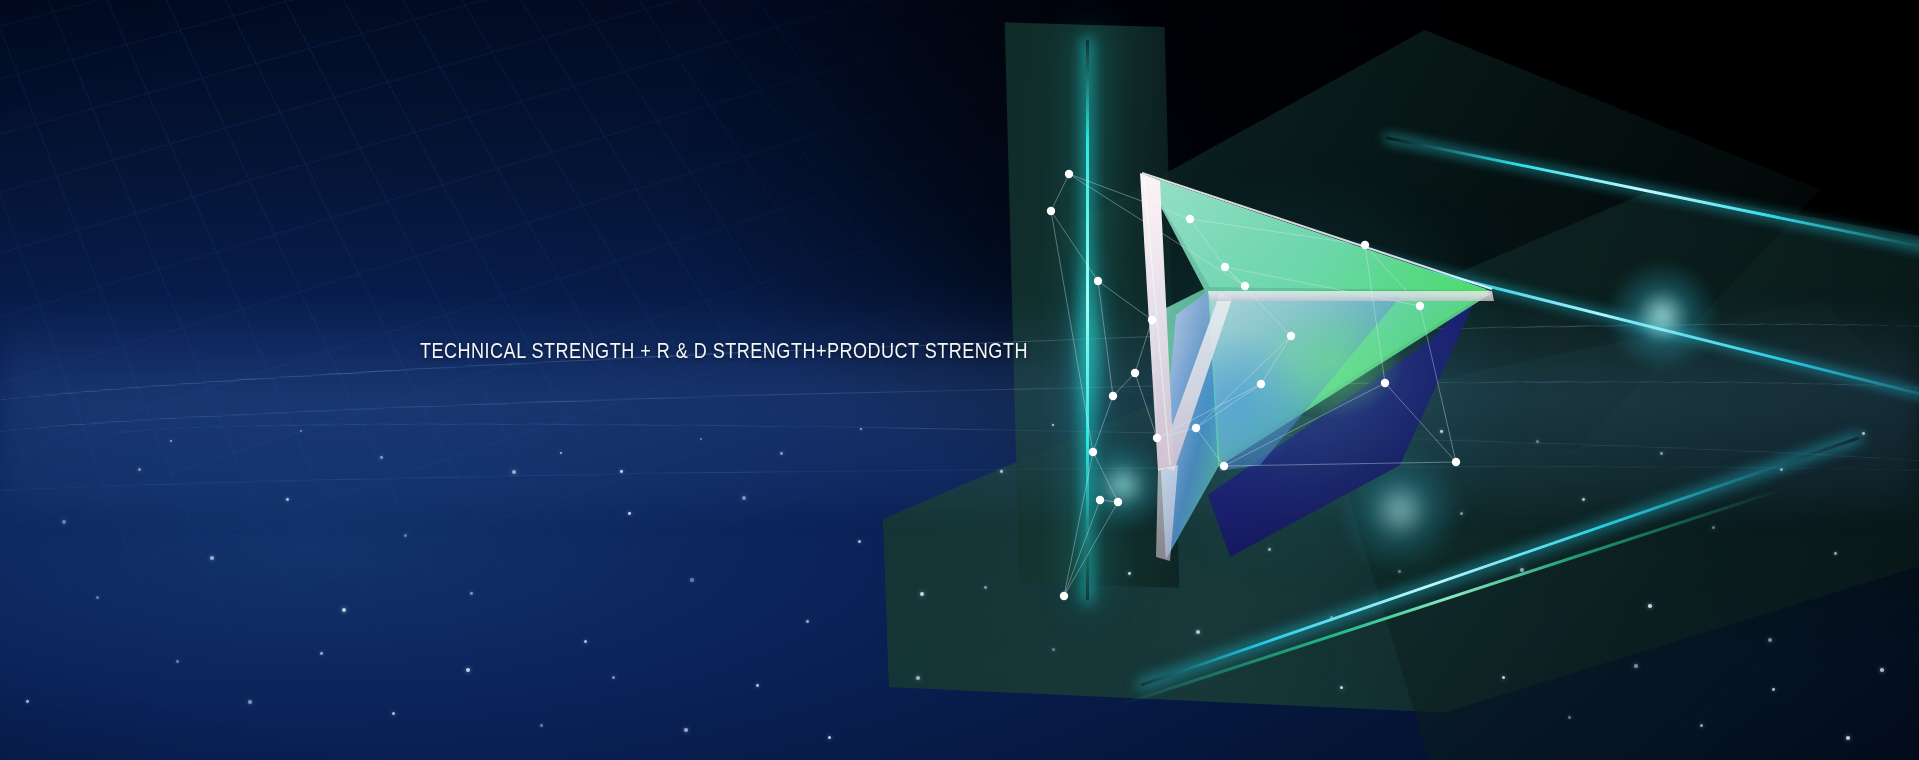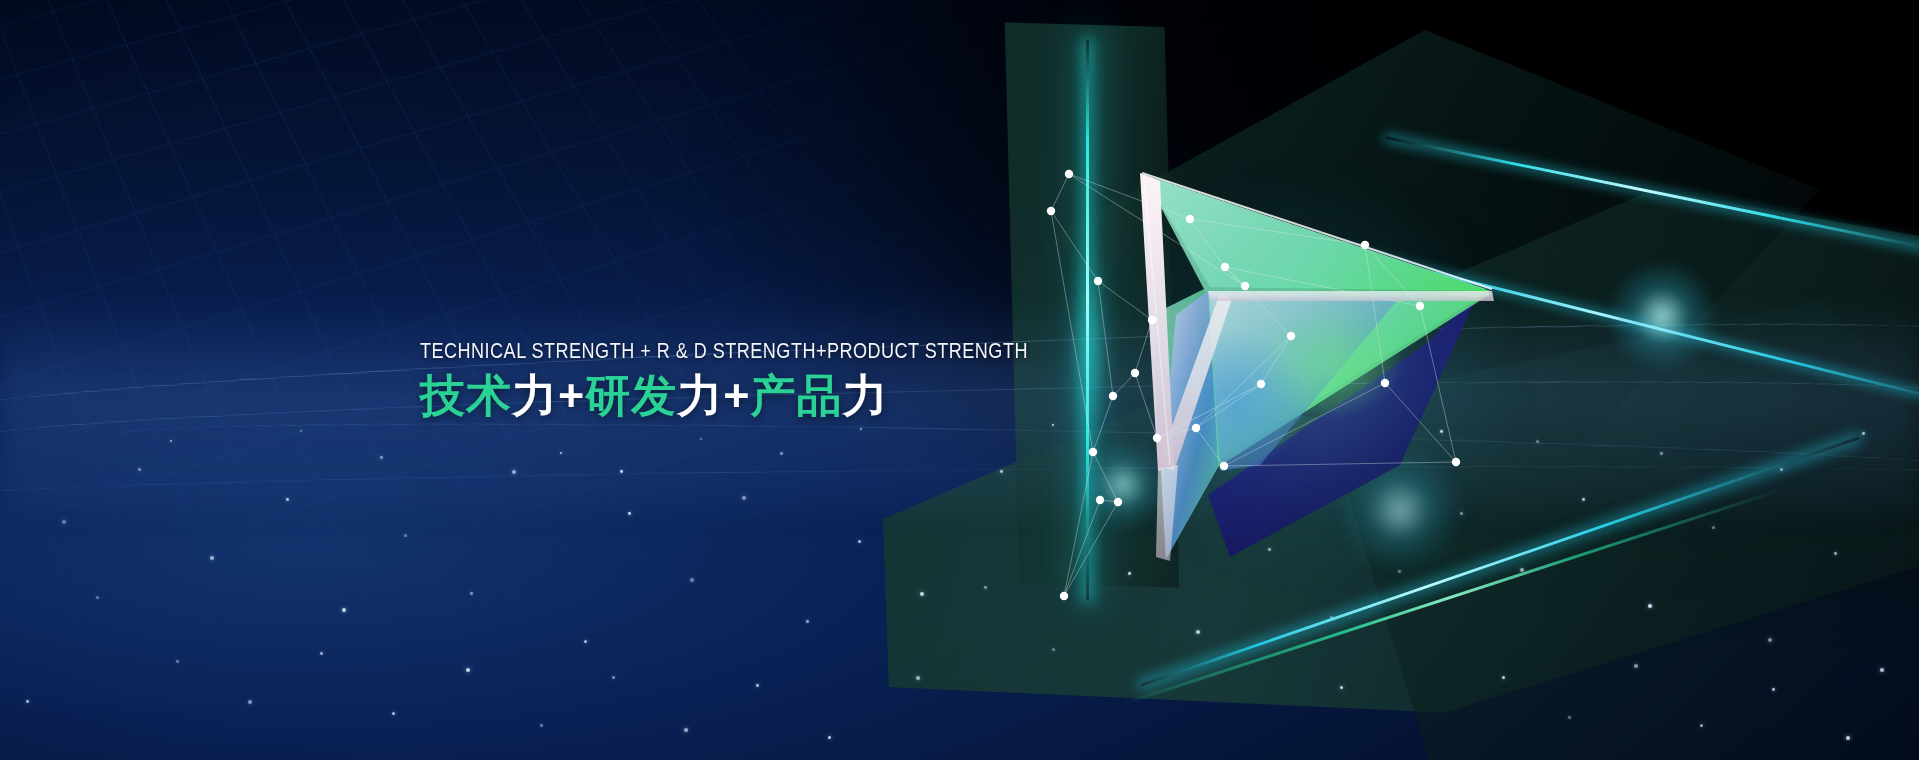--- a/index.html
+++ b/index.html
@@ -412,16 +412,15 @@
       <circle cx="1456" cy="462" r="4.2"></circle>
       <circle cx="1064" cy="596" r="4.2"></circle>
       <circle cx="1100" cy="500" r="4.2"></circle>
       <circle cx="1245" cy="286" r="4.2"></circle>
     </svg>
 
   <div class="vignette"></div>
 
   <div class="text-block">
     <div class="eyebrow">TECHNICAL STRENGTH + R &amp; D STRENGTH+PRODUCT STRENGTH</div>
-    <div class="headline" id="headline"><span class="hl-green">技术</span><span class="hl-white">力</span><span class="hl-white">+</span><span class="hl-green">研发</span><span class="hl-white">力</span><span class="hl-white">+</span><span class="hl-green">产品</span><span class="hl-white">力</span></div>
   </div>
 
 </div>
 
 </body></html>

